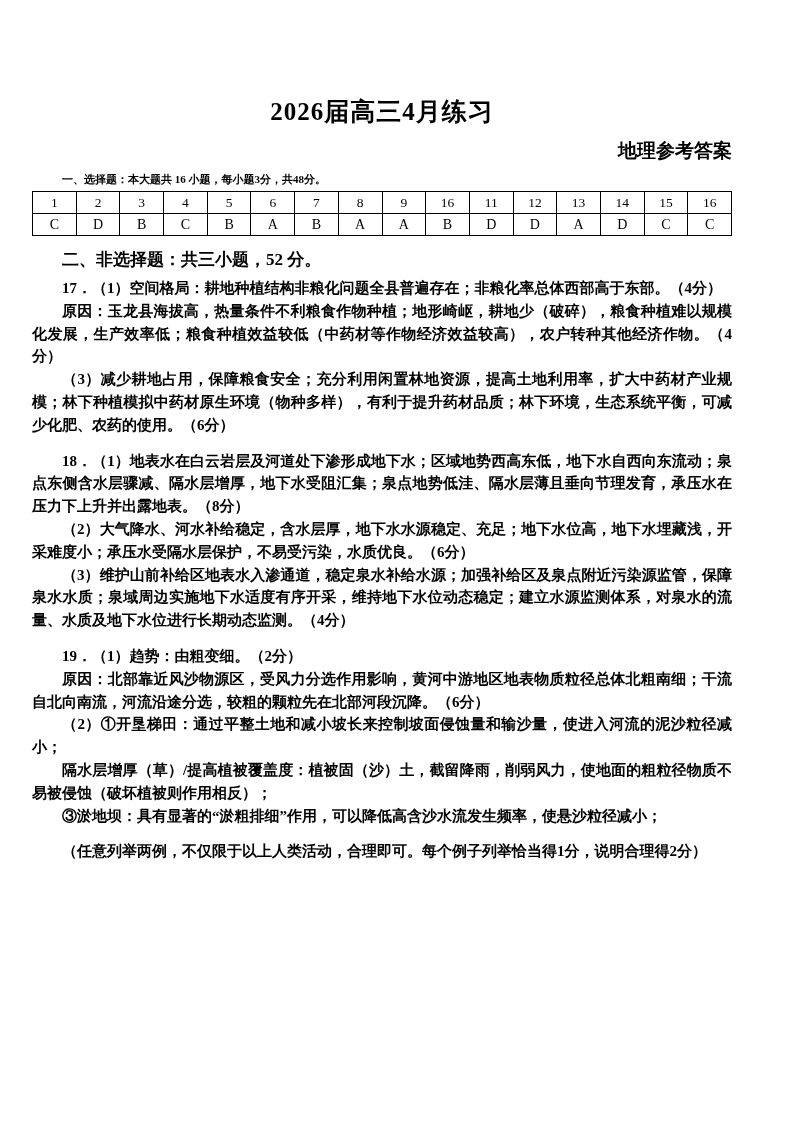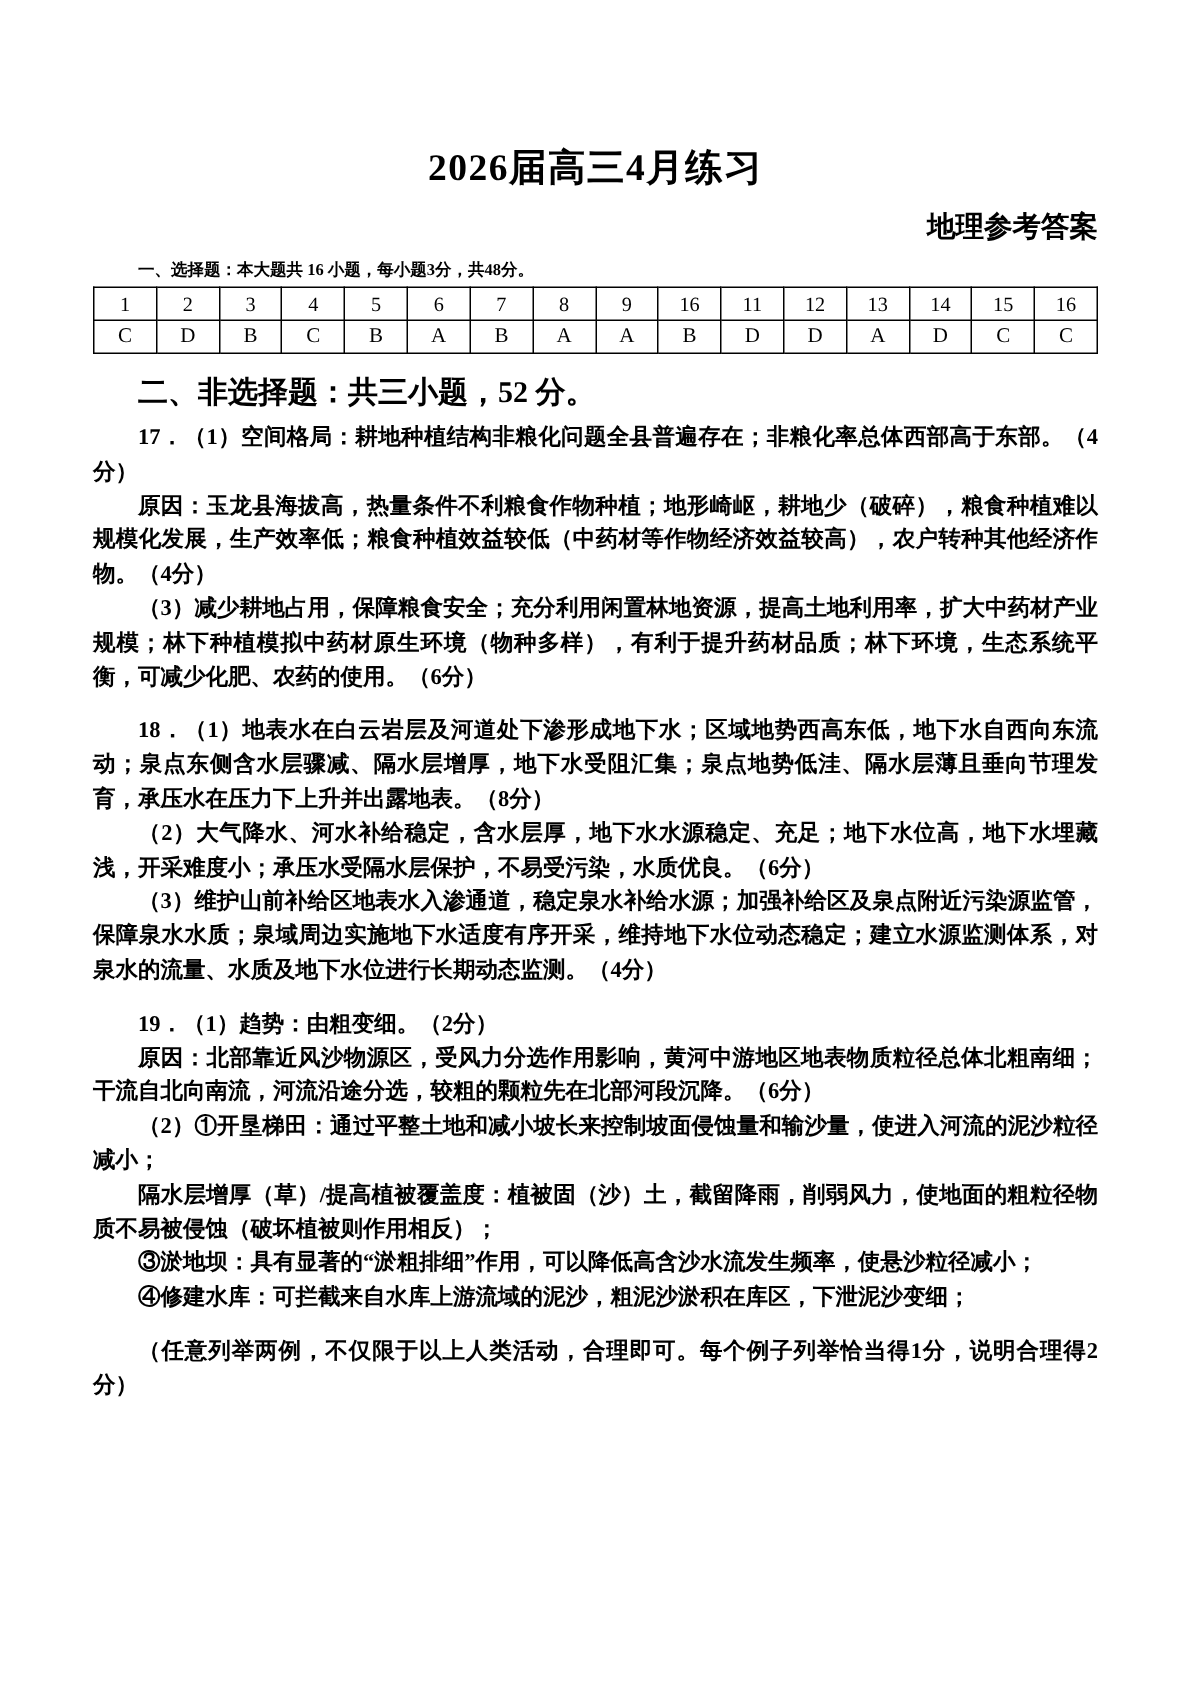--- a/index.html
+++ b/index.html
@@ -12,21 +12,21 @@
     height: 1122px;
     font-family: "Liberation Serif", "DejaVu Serif", serif;
     color: #000000;
     position: relative;
     overflow: hidden;
   }
   .page {
     width: 794px;
     height: 1078px;
     box-sizing: border-box;
-    padding: 95px 62px 40px 62px;
+    padding: 95px 62px 40px 32px;
     position: relative;
   }
   .doc-title {
     text-align: center;
     font-size: 25px;
     font-weight: bold;
     letter-spacing: 1px;
     margin: 0 0 10px 0;
     font-family: "Liberation Serif", "DejaVu Serif", serif;
   }
@@ -54,21 +54,21 @@
     font-size: 14px;
     height: 21px;
     line-height: 21px;
     padding: 0;
     font-family: "Liberation Serif", "DejaVu Serif", serif;
   }
   table.answer-table tr.q-row td {
     font-size: 13.5px;
   }
   .section-heading2 {
-    font-size: 20px;
+    font-size: 17px;
     font-weight: bold;
     margin: 12px 0 4px 0;
     text-indent: 30px;
   }
   p.body-line {
     font-size: 15px;
     line-height: 1.52;
     margin: 0;
     text-align: justify;
     text-justify: inter-ideograph;
@@ -149,19 +149,18 @@
   <p class="body-line indent">（2）大气降水、河水补给稳定，含水层厚，地下水水源稳定、充足；地下水位高，地下水埋藏浅，开采难度小；承压水受隔水层保护，不易受污染，水质优良。（6分）</p>
   <p class="body-line indent">（3）维护山前补给区地表水入渗通道，稳定泉水补给水源；加强补给区及泉点附近污染源监管，保障泉水水质；泉域周边实施地下水适度有序开采，维持地下水位动态稳定；建立水源监测体系，对泉水的流量、水质及地下水位进行长期动态监测。（4分）</p>
 
   <div class="blockgap"></div>
 
   <p class="body-line indent">19．（1）趋势：由粗变细。（2分）</p>
   <p class="body-line indent">原因：北部靠近风沙物源区，受风力分选作用影响，黄河中游地区地表物质粒径总体北粗南细；干流自北向南流，河流沿途分选，较粗的颗粒先在北部河段沉降。（6分）</p>
   <p class="body-line indent">（2）①开垦梯田：通过平整土地和减小坡长来控制坡面侵蚀量和输沙量，使进入河流的泥沙粒径减小；</p>
   <p class="body-line indent">隔水层增厚（草）/提高植被覆盖度：植被固（沙）土，截留降雨，削弱风力，使地面的粗粒径物质不易被侵蚀（破坏植被则作用相反）；</p>
   <p class="body-line indent">③淤地坝：具有显著的“淤粗排细”作用，可以降低高含沙水流发生频率，使悬沙粒径减小；</p>
-  <p class="body-line indent">④修建水库：可拦截来自水库上游流域的泥沙，粗泥沙淤积在库区，下泄泥沙变细；</p>
 
   <div class="blockgap"></div>
 
   <p class="body-line indent">（任意列举两例，不仅限于以上人类活动，合理即可。每个例子列举恰当得1分，说明合理得2分）</p>
 
 </div>
 
 </body></html>

